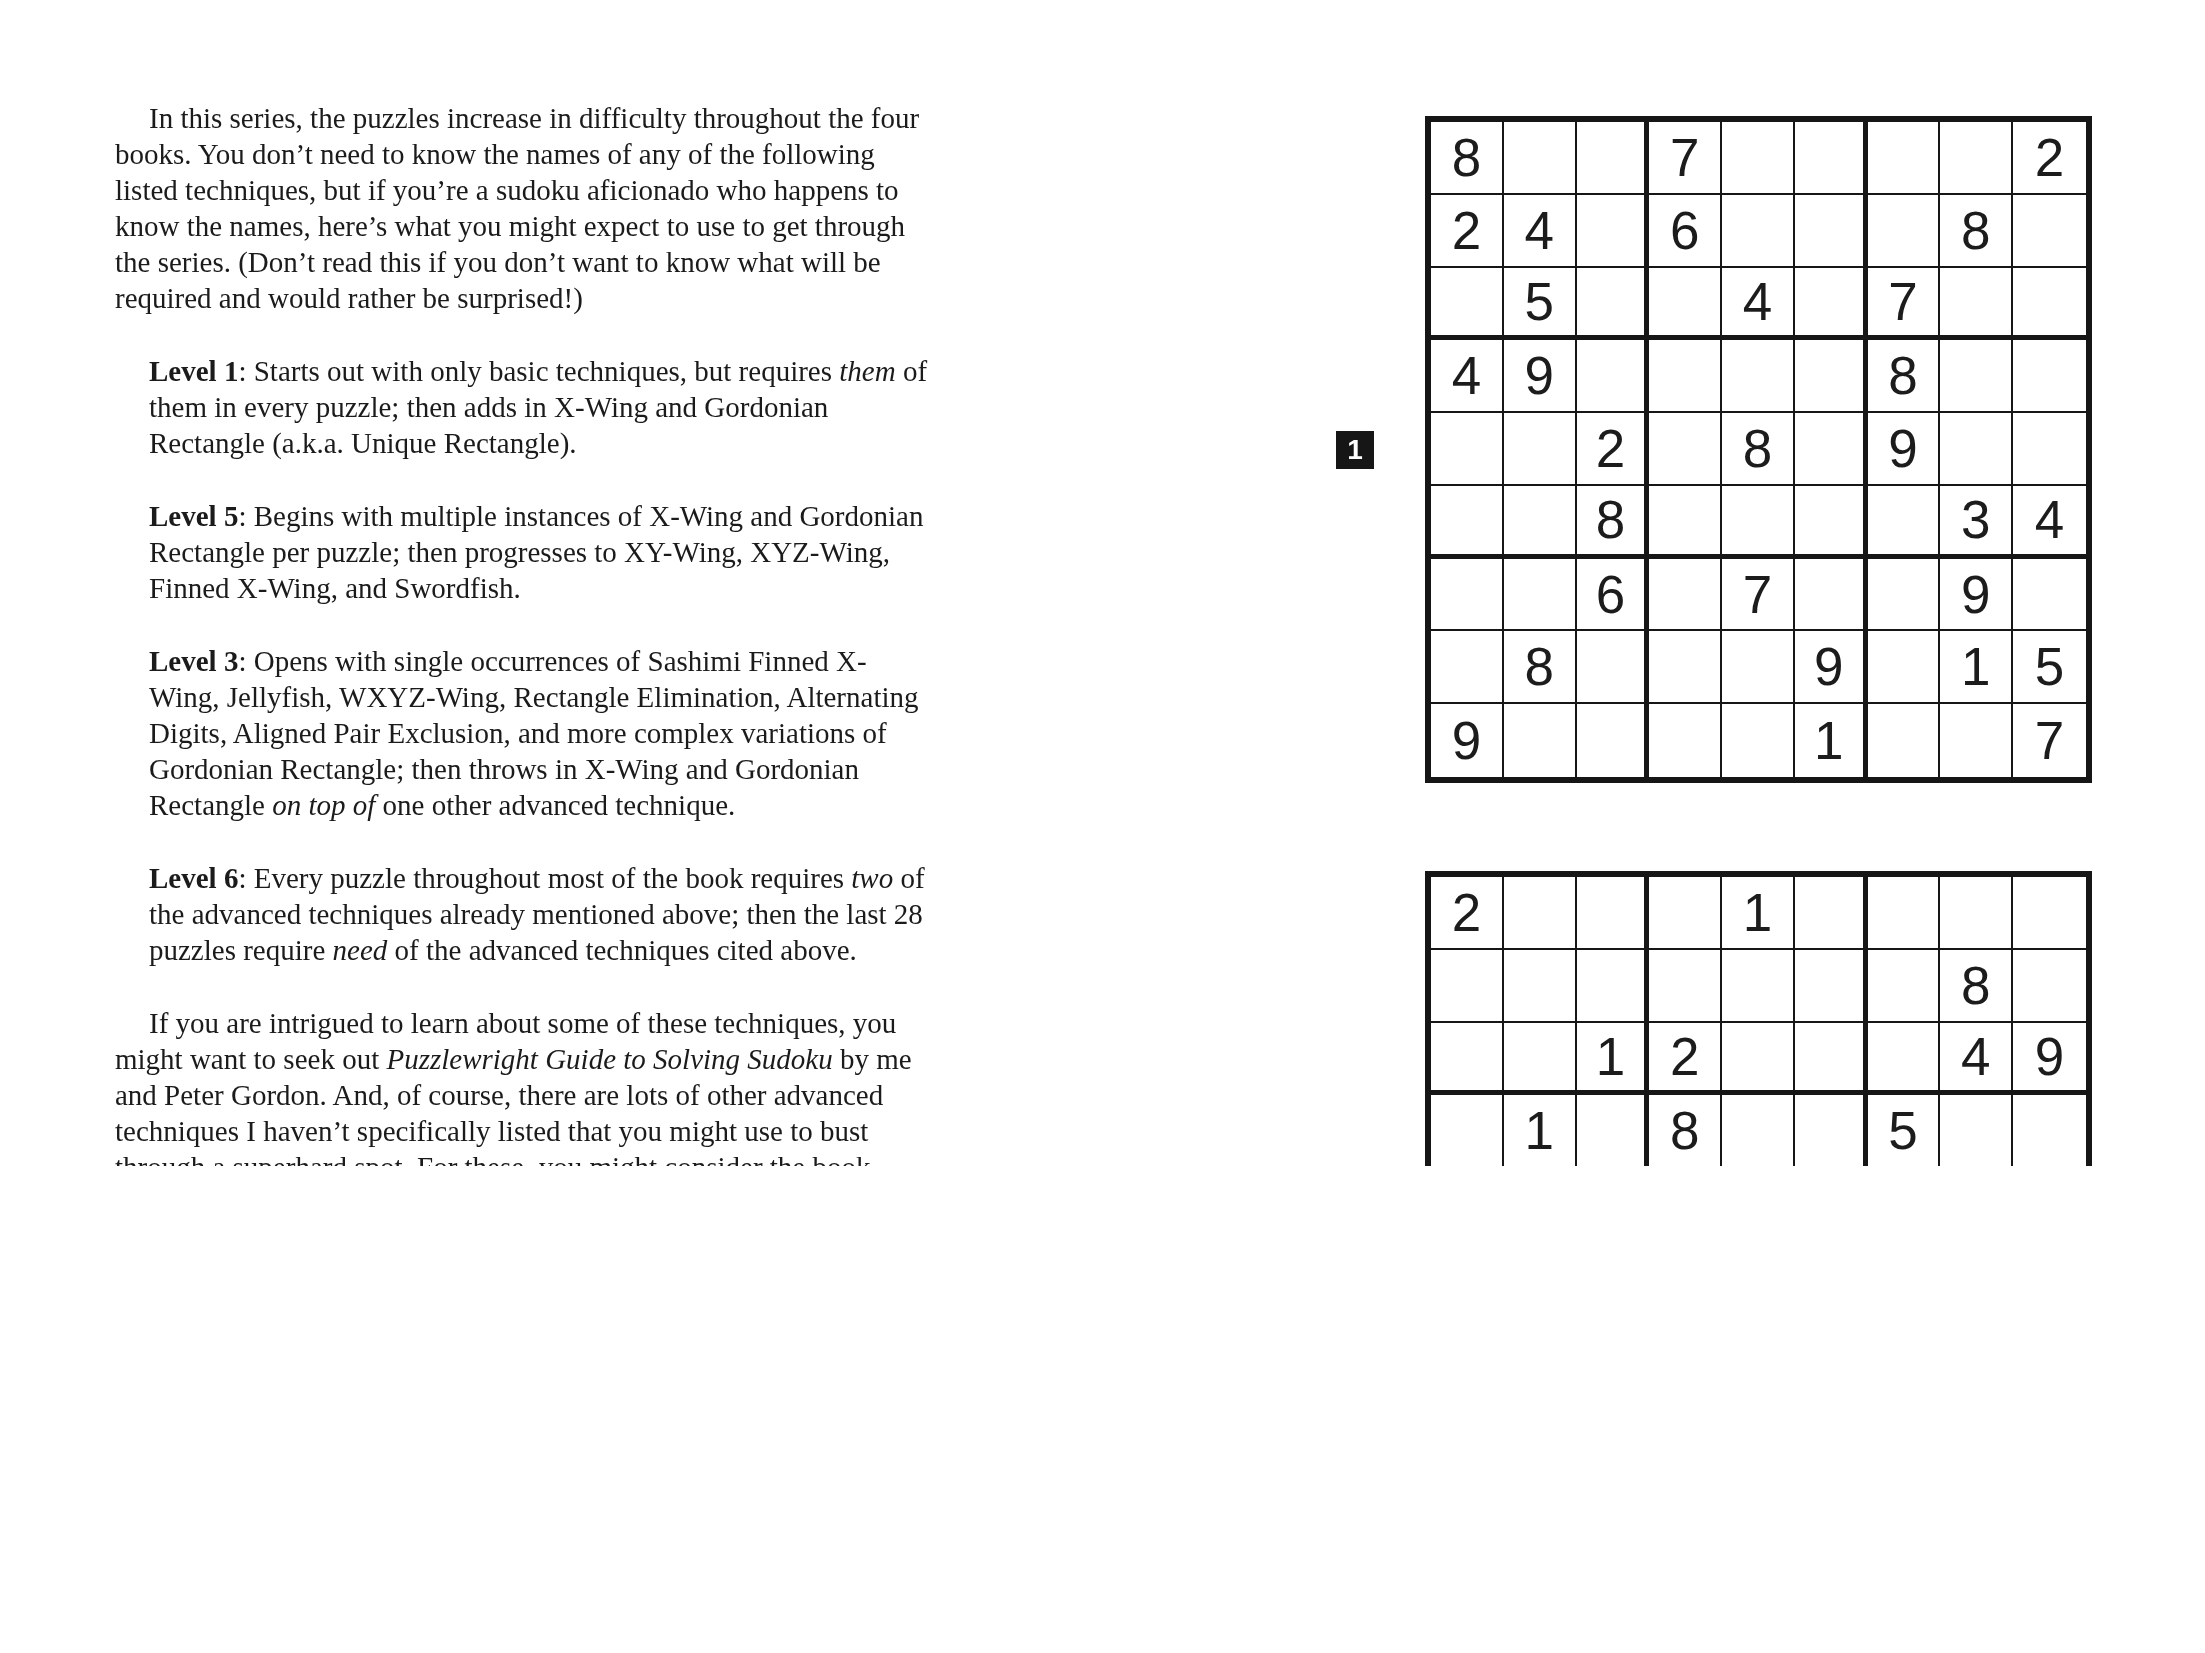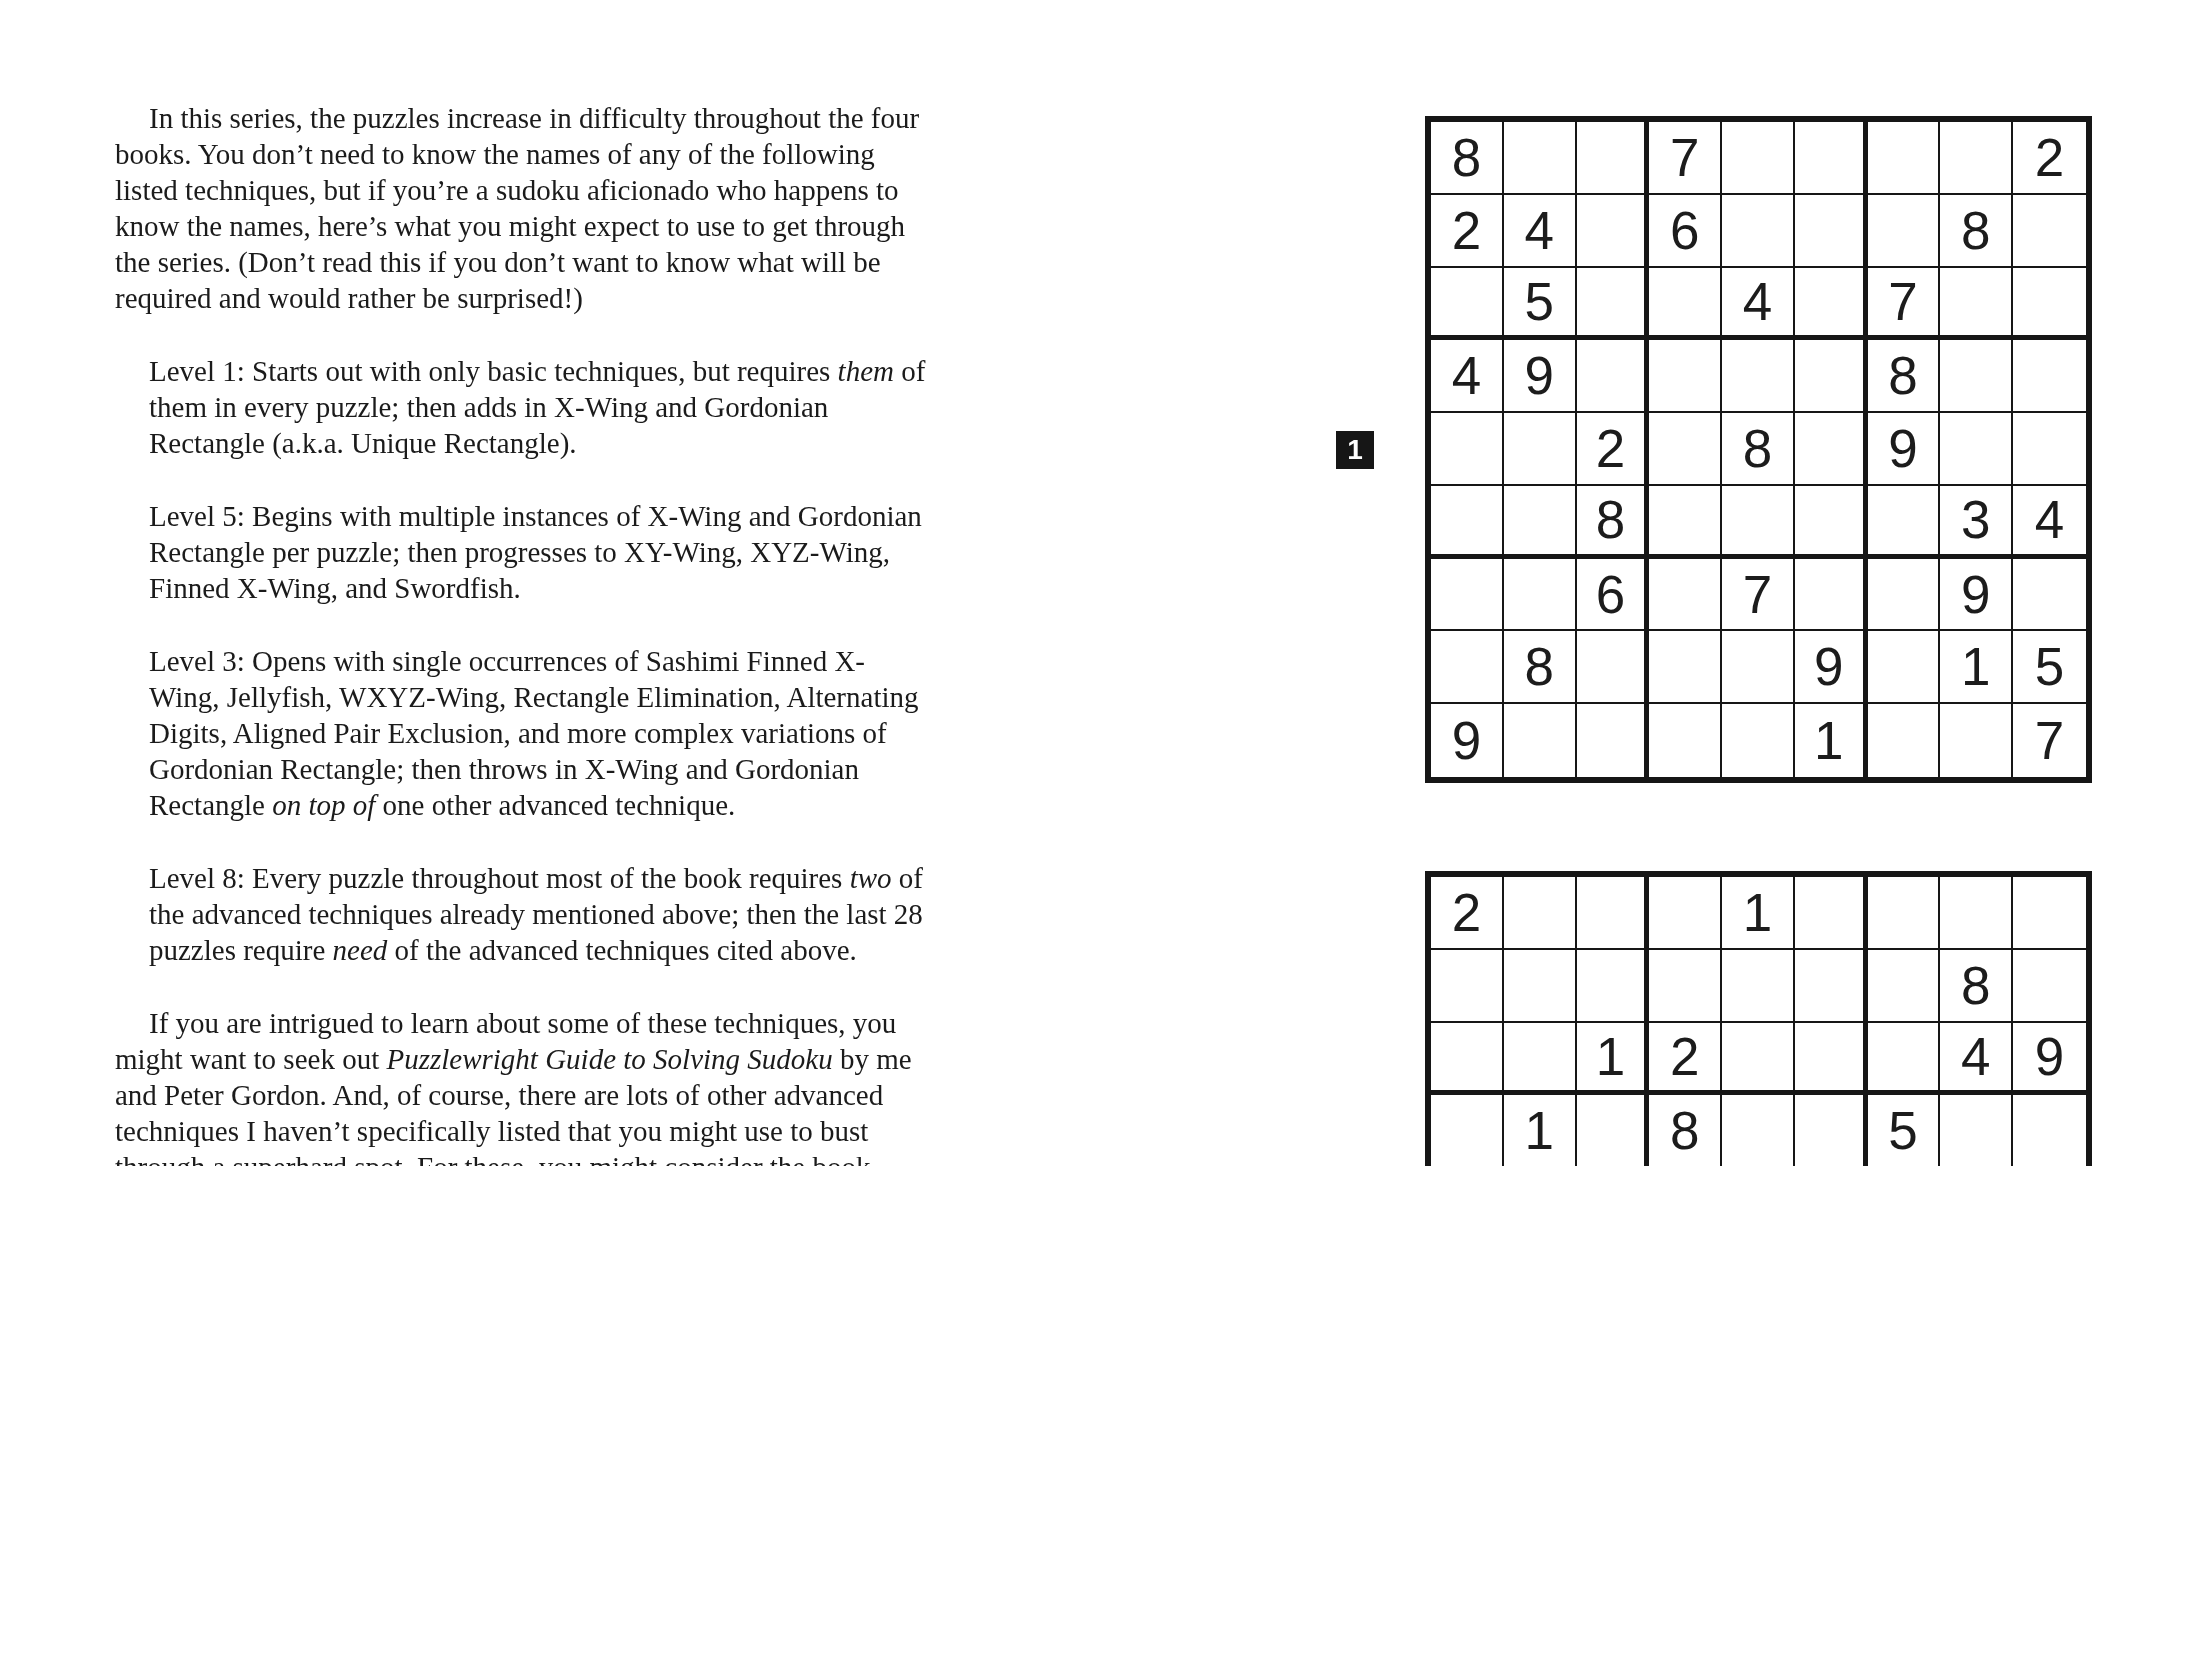--- a/index.html
+++ b/index.html
@@ -21,21 +21,21 @@
   }
   .para {
     margin:0;
     font-size:29px;
     line-height:36px;
     color:#1b1b1b;
   }
   .para.indent { text-indent:34px; }
   .para.level  { margin-left:34px; margin-top:37px; }
   .para.gap    { margin-top:37px; }
-  .para b { font-weight:normal; }
+  .para b { font-weight:bold; }
   .para i { font-style:italic; }
 
   .signature {
     margin-top:1.7px;
     font-size:29px;
     line-height:36px;
     text-align:right;
   }
   .sig-name {
     font-variant:small-caps;
@@ -103,21 +103,21 @@
 <body>
 
 <div class="stage">
 
   <div class="text-column">
     <div>
         <p class="para indent">In this series, the puzzles increase in difficulty throughout the four books. You don’t need to know the names of any of the following listed techniques, but if you’re a sudoku aficionado who happens to know the names, here’s what you might expect to use to get through the series. (Don’t read this if you don’t want to know what will be required and would rather be surprised!)</p>
         <p class="para level"><b>Level 1</b>: Starts out with only basic techniques, but requires <i>them</i> of them in every puzzle; then adds in X-Wing and Gordonian Rectangle (a.k.a. Unique Rectangle).</p>
         <p class="para level"><b>Level 5</b>: Begins with multiple instances of X-Wing and Gordonian Rectangle per puzzle; then progresses to XY-Wing, XYZ-Wing, Finned X-Wing, and Swordfish.</p>
         <p class="para level"><b>Level 3</b>: Opens with single occurrences of Sashimi Finned X-Wing, Jellyfish, WXYZ-Wing, Rectangle Elimination, Alternating Digits, Aligned Pair Exclusion, and more complex variations of Gordonian Rectangle; then throws in X-Wing and Gordonian Rectangle <i>on top of</i> one other advanced technique.</p>
-        <p class="para level"><b>Level 8</b>: Every puzzle throughout most of the book requires <i>two</i> of the advanced techniques already mentioned above; then the last 28 puzzles require <i>need</i> of the advanced techniques cited above.</p>
+        <p class="para level"><b>Level 6</b>: Every puzzle throughout most of the book requires <i>two</i> of the advanced techniques already mentioned above; then the last 28 puzzles require <i>need</i> of the advanced techniques cited above.</p>
         <p class="para indent gap">If you are intrigued to learn about some of these techniques, you might want to seek out <i>Puzzlewright Guide to Solving Sudoku</i> by me and Peter Gordon. And, of course, there are lots of other advanced techniques I haven’t specifically listed that you might use to bust through a superhard spot. For these, you might consider the book series <i>Skill Builder Sudoku</i>, also by me and Peter Gordon, or consult http://www.sudokuwiki.org/sudoku.htm for a very comprehensive list of techniques.</p>
       </div>
     <div class="signature"><span>—</span><span class="sig-name">Frank Sudoku</span></div>
   </div>
 
   <div class="folio folio-left">6</div>
 
   <div class="badge badge-1">1</div>
   <div class="sudoku sudoku-1">
       <div class="cell">8</div>

